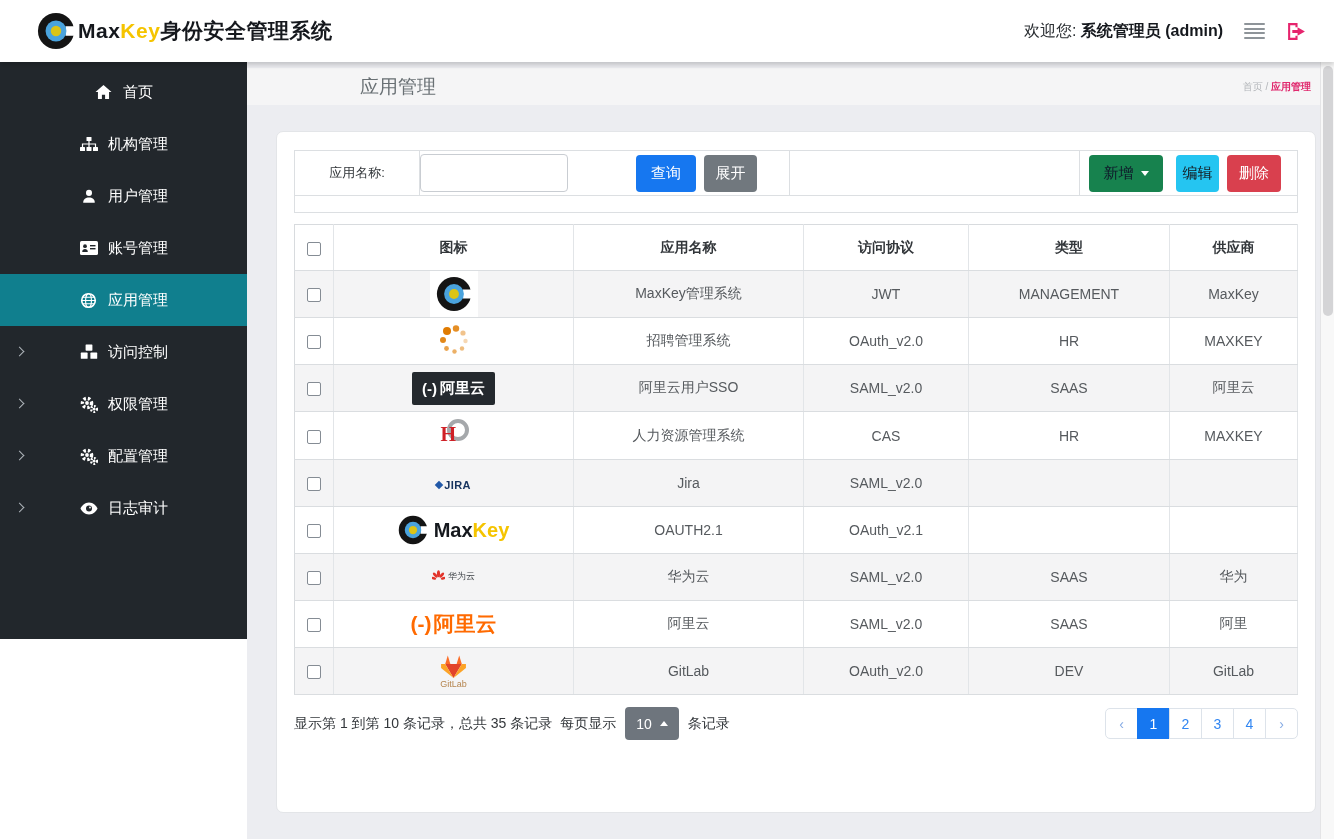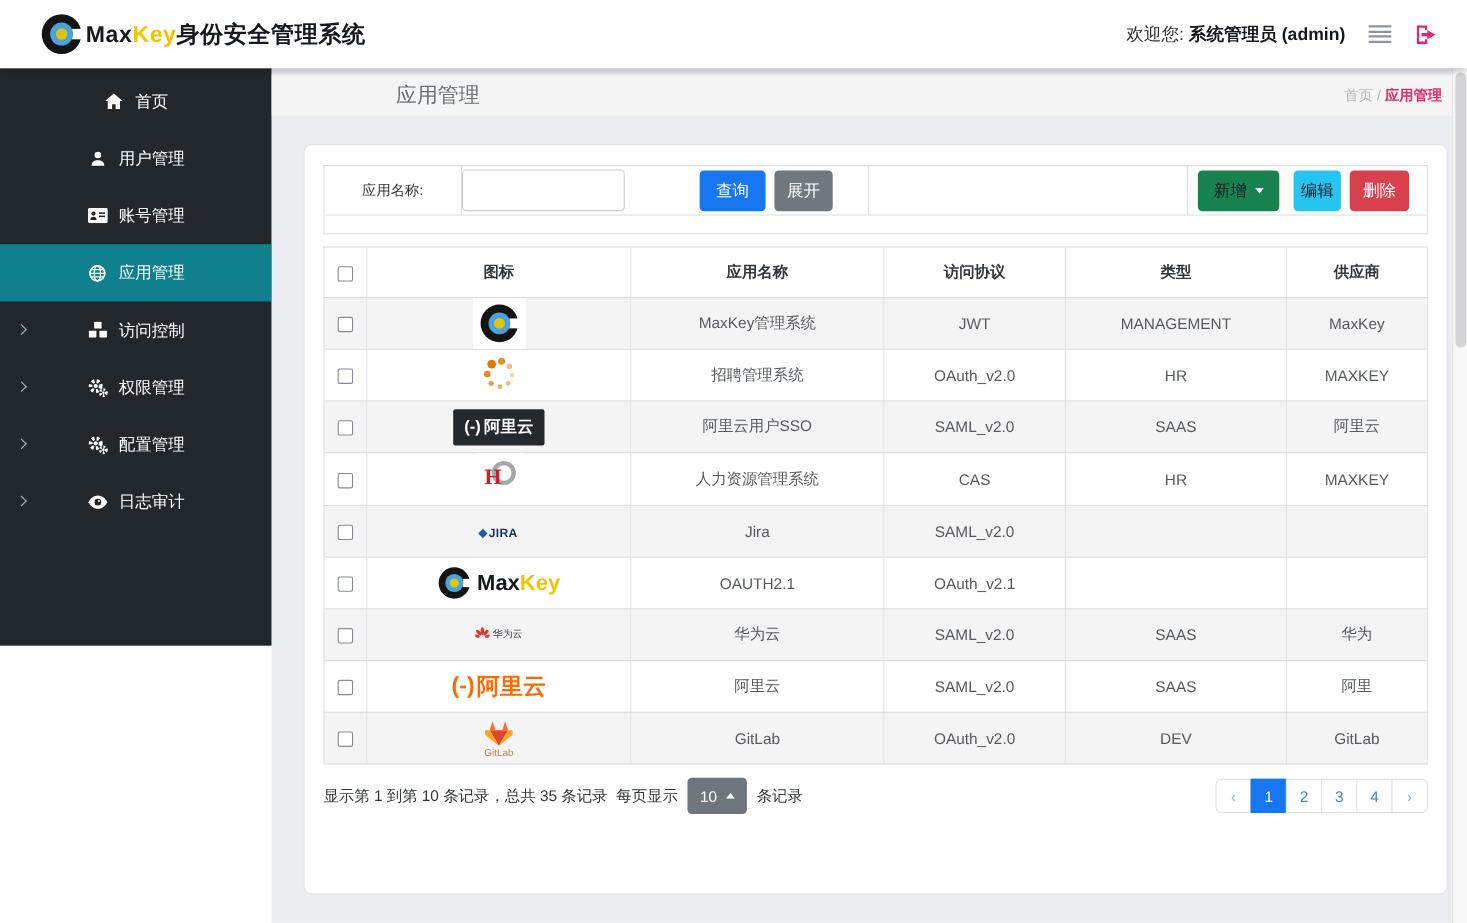--- a/index.html
+++ b/index.html
@@ -33,21 +33,21 @@
 
   .main { flex:1; background:#ecedf1; position:relative; }
   .scrollbar { width:15px; flex:none; background:#f8f8f8; border-left:1px solid #e4e4e6; position:relative; }
   .scroll-thumb { position:absolute; left:2px; top:4px; width:10px; height:250px;
     background:#d4d4d6; border-radius:6px; }
 
   
   .page-header { margin-top:6px; height:37px; background:#f5f5f6; display:flex;
     align-items:center; justify-content:space-between; padding:0 9px 0 113px; }
   .page-title { font-size:19px; color:#697074; }
-  .breadcrumb { font-size:13px; color:#b3b6ba;text-align:center; }
+  .breadcrumb { font-size:10px; color:#b3b6ba;text-align:center; }
   .breadcrumb a { color:#b3b6ba; text-decoration:none; cursor:pointer; }
   .breadcrumb .cur { color:#e02a6e; font-weight:bold; }
 
   
   .panel { margin:26px 4px 0 29px; height:682px; background:#fff;
     border:1px solid #e3e5e8; border-radius:7px; padding:18px 17px; }
 
   
   .toolbar { border:1px solid #dcdfe2; }
   .tb-row { display:flex; height:44px; }
@@ -159,20 +159,34 @@
       <div class="side-item">
         <span class="side-ic">
           <svg width="17" height="16" viewBox="0 0 18 17">
               <path fill="#fff" d="M9 1l8.5 7.4h-2.6V16h-4.2v-4.5H7.3V16H3.1V8.4H.5z"></path>
             </svg>
         </span>
           <span>首页</span>
       </div>
       <div class="side-item">
         <span class="side-ic">
+          <svg width="18" height="15" viewBox="0 0 18 15">
+              <g fill="#fff">
+                <rect x="6.5" y="0" width="5" height="4" rx=".5"></rect>
+                <rect x="0" y="10" width="5" height="4" rx=".5"></rect>
+                <rect x="6.5" y="10" width="5" height="4" rx=".5"></rect>
+                <rect x="13" y="10" width="5" height="4" rx=".5"></rect>
+              </g>
+              <path stroke="#fff" stroke-width="1.2" fill="none" d="M9 4v3M2.5 10V7h13v3M9 7v3"></path>
+            </svg>
+        </span>
+          <span>机构管理</span>
+      </div>
+      <div class="side-item">
+        <span class="side-ic">
           <svg width="16" height="16" viewBox="0 0 18 17">
               <circle cx="9" cy="5" r="3.4" fill="#fff"></circle>
               <path fill="#fff" d="M2.5 16c0-4 2.9-5.7 6.5-5.7s6.5 1.7 6.5 5.7z"></path>
             </svg>
         </span>
           <span>用户管理</span>
       </div>
       <div class="side-item">
         <span class="side-ic">
           <svg width="18" height="14" viewBox="0 0 18 14">

